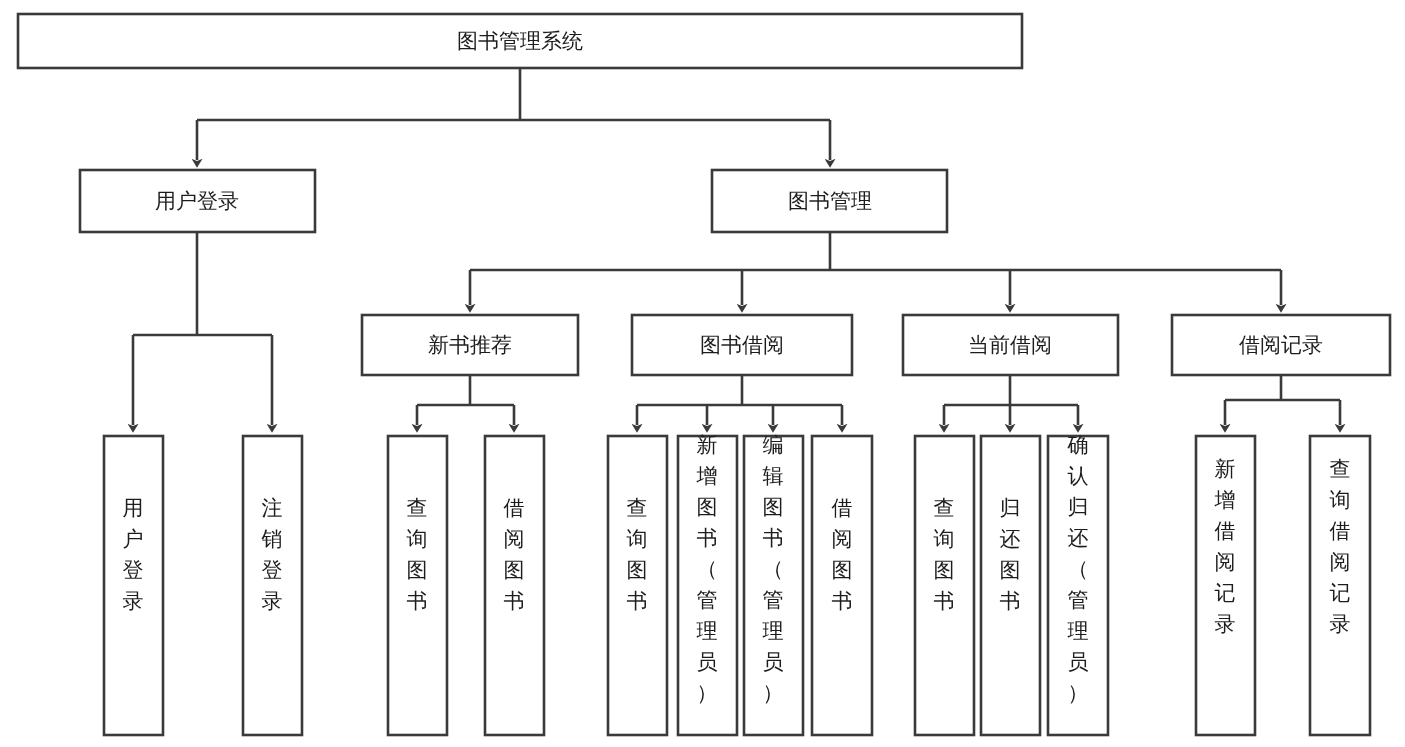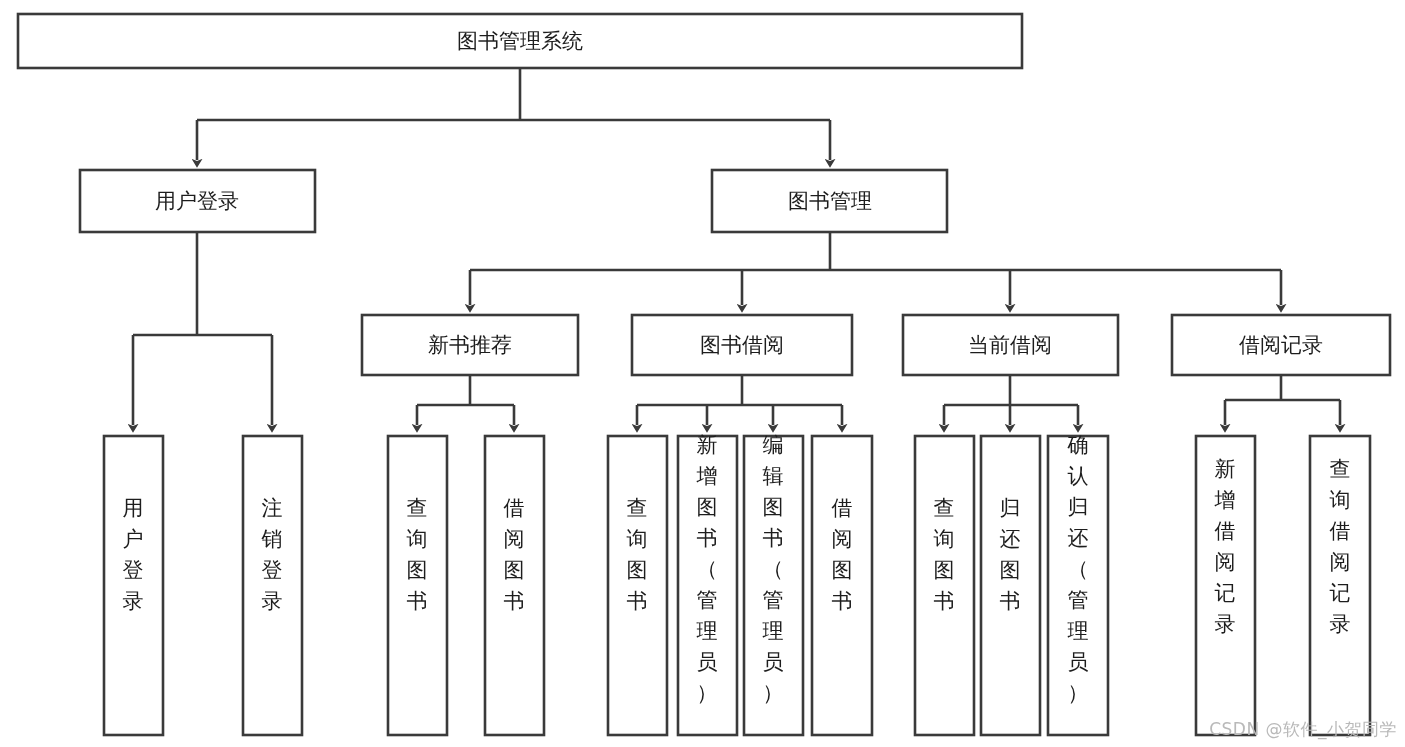--- a/index.html
+++ b/index.html
@@ -204,14 +204,13 @@
     <g>
       <rect class="node-box" x="1196" y="436" width="59" height="299"></rect>
       <text class="node-label-v" x="1225" y="476"><tspan x="1225" y="476">新</tspan><tspan x="1225" y="507">增</tspan><tspan x="1225" y="538">借</tspan><tspan x="1225" y="569">阅</tspan><tspan x="1225" y="600">记</tspan><tspan x="1225" y="631">录</tspan></text>
     </g>
     <g>
       <rect class="node-box" x="1310" y="436" width="60" height="299"></rect>
       <text class="node-label-v" x="1340" y="476"><tspan x="1340" y="476">查</tspan><tspan x="1340" y="507">询</tspan><tspan x="1340" y="538">借</tspan><tspan x="1340" y="569">阅</tspan><tspan x="1340" y="600">记</tspan><tspan x="1340" y="631">录</tspan></text>
     </g>
   </svg>
 
-  <div class="watermark-text">CSDN @软件_小贺同学</div>
 </div>
 
 </body></html>

